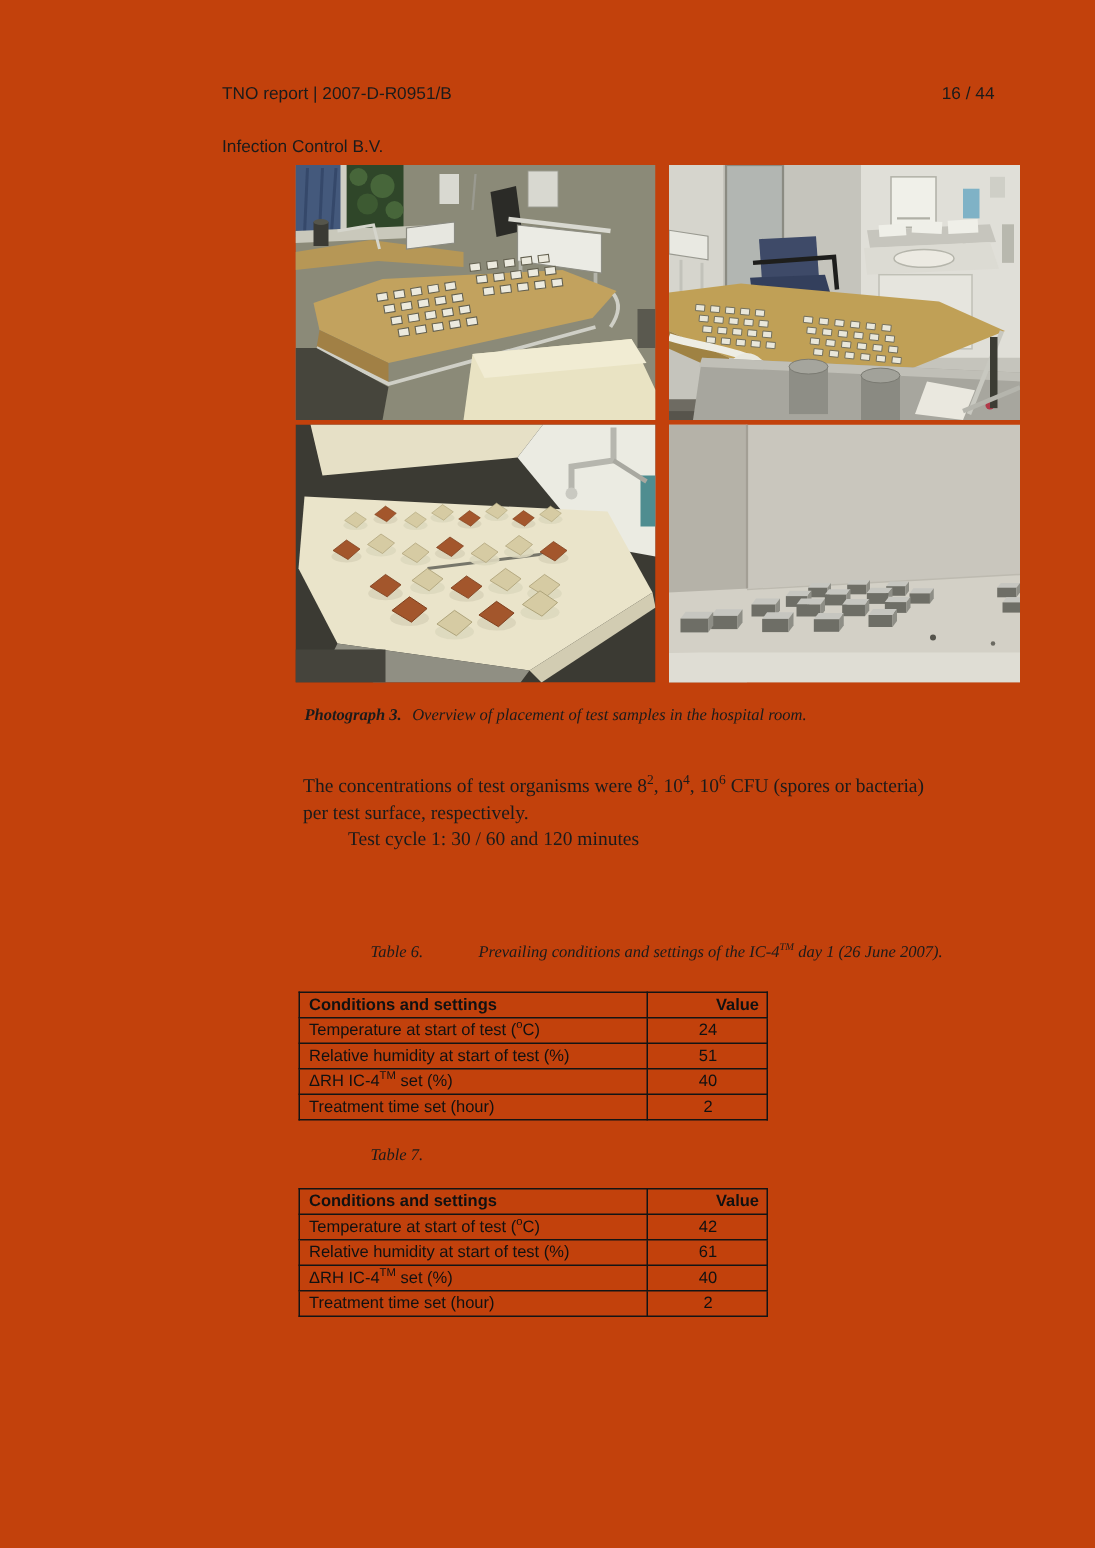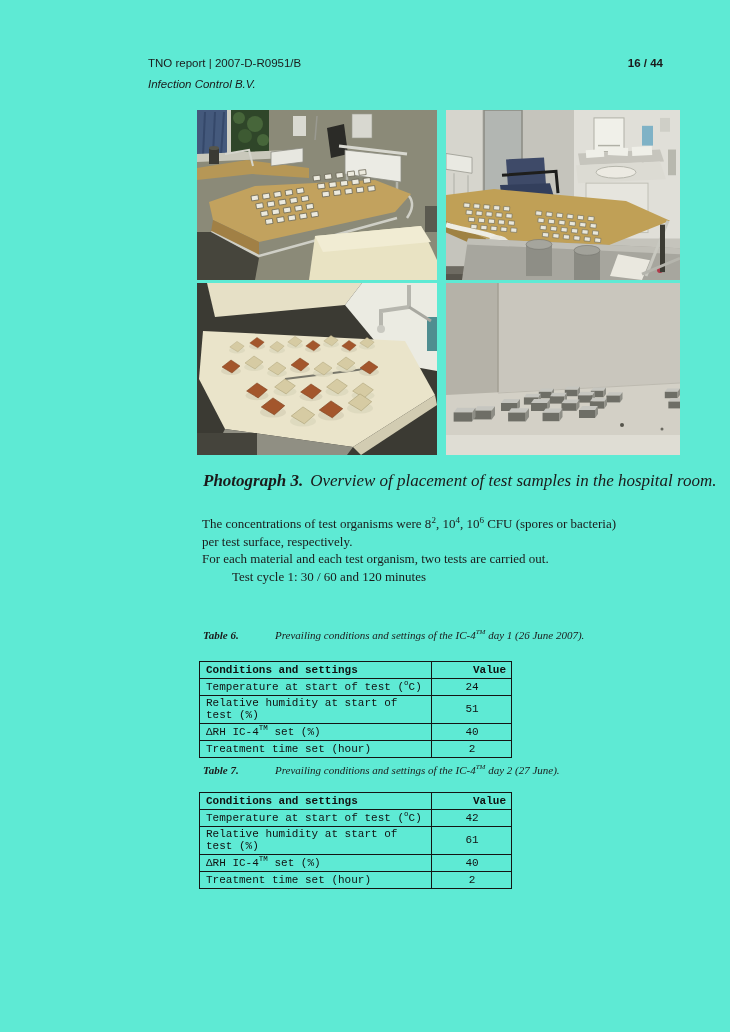--- a/index.html
+++ b/index.html
@@ -1,46 +1,46 @@
 <!DOCTYPE html>
 <html><head>
 <meta charset="utf-8">
 <style>
   * { margin:0; padding:0; box-sizing:border-box; }
   html,body { background:#ffffff; }
   #page {
-    position:relative; width:730px; height:1032px; background:#5eead4;
+    position:relative; width:730px; height:1032px; background:#c2410c;
     font-family:"Liberation Serif", serif; color:#1b1b1b; overflow:hidden;
   }
   
   .header { position:absolute; left:148px; top:56px; width:515px;
             font-family:"Liberation Sans", sans-serif; font-size:11.5px; line-height:15px; }
   .header-row { display:flex; justify-content:space-between; }
-  .pagenum { font-weight:bold; }
-  .org { font-style:italic; margin-top:6px; }
+  .pagenum { font-weight:normal; }
+  .org { margin-top:20px; }
   
   .photo-grid { position:absolute; left:197px; top:110px;
                 display:grid; grid-template-columns:240px 234px; grid-template-rows:170px 172px;
                 column-gap:9px; row-gap:3px; }
   .photo-grid svg { display:block; width:100%; height:100%; }
   
-  .photo-caption { position:absolute; left:203px; top:471px; font-size:17px; font-style:italic;text-align:center; }
+  .photo-caption { position:absolute; left:203px; top:471px; font-size:11px; font-style:italic;text-align:center; }
   .cap-label { font-weight:bold; margin-right:7px; }
   
   .body-text { position:absolute; left:202px; top:515px; width:414px; font-size:13px; line-height:17.5px; }
   .para.justify { text-align:justify; }
   .para.indent { padding-left:30px; }
   sup.bsup, sub.bsub { font-size:9px; line-height:0; }
   
   .tbl-caption { position:absolute; left:203px; font-size:11px; font-style:italic; display:flex; }
-  .tcap-label { font-weight:bold; width:72px; flex:0 0 72px; }
+  .tcap-label { font-weight:normal; width:72px; flex:0 0 72px;margin-left:44px; }
   sup.csup { font-size:7px; line-height:0; }
   
   .data-table { position:absolute; left:199px; border-collapse:collapse; table-layout:fixed; width:312px;
-                font-family:Liberation Mono, monospace; font-size:11px; color:#111; }
+                font-family:Liberation Sans, sans-serif; font-size:11px; color:#111; }
   .data-table th, .data-table td { border:1px solid #141414; height:17px; padding:1px 5px 2px 6px; }
   .data-table th { font-weight:bold; text-align:left; }
   .data-table th.val-h { text-align:right; }
   .data-table td.val { text-align:center; padding-right:5px;margin-top:34px; }
   .data-table col.c1 { width:232px; } .data-table col.c2 { width:80px; }
   sup.tsup { font-size:7.5px; line-height:0; }
   #tbl6 { top:661px; } #tbl7 { top:792px; }
   #tcap6 { top:629px; } #tcap7 { top:764px; }
 </style>
 </head>
@@ -325,21 +325,20 @@
       <circle cx="216" cy="146" r="1.5" fill="#6a6961"></circle>
     </svg>
   </div>
 
   <div class="photo-caption">
     <span class="cap-label">Photograph 3.</span><span class="cap-text">Overview of placement of test samples in the hospital room.</span>
   </div>
 
   <div class="body-text">
     <div class="para justify"><span>The concentrations of test organisms were 8</span><sup class="bsup">2</sup><span>, 10</span><sup class="bsup">4</sup><span>, 10</span><sup class="bsup">6</sup><span> CFU (spores or bacteria) per test surface, respectively.</span></div>
-    <div class="para">For each material and each test organism, two tests are carried out.</div>
     <div class="para indent">Test cycle 1: 30 / 60 and 120 minutes</div>
   </div>
 
   <div class="tbl-caption" id="tcap6">
     <span class="tcap-label">Table 6.</span>
     <span class="tcap-text"><span>Prevailing conditions and settings of the IC-4</span><sup class="csup">TM</sup><span> day 1 (26 June 2007).</span></span>
   </div>
 
   <table class="data-table" id="tbl6">
     <colgroup>
@@ -365,21 +364,20 @@
     </tr>
     <tr>
       <td class="cond"><span>Treatment time set (hour)</span><sup class="tsup"></sup><span></span></td>
       <td class="val">2</td>
     </tr>
   </tbody>
     </table>
 
   <div class="tbl-caption" id="tcap7">
     <span class="tcap-label">Table 7.</span>
-    <span class="tcap-text"><span>Prevailing conditions and settings of the IC-4</span><sup class="csup">TM</sup><span> day 2 (27 June).</span></span>
   </div>
 
   <table class="data-table" id="tbl7">
     <colgroup>
         <col class="c1">
         <col class="c2">
       </colgroup>
     <tbody>
         <tr>
       <th>Conditions and settings</th>

